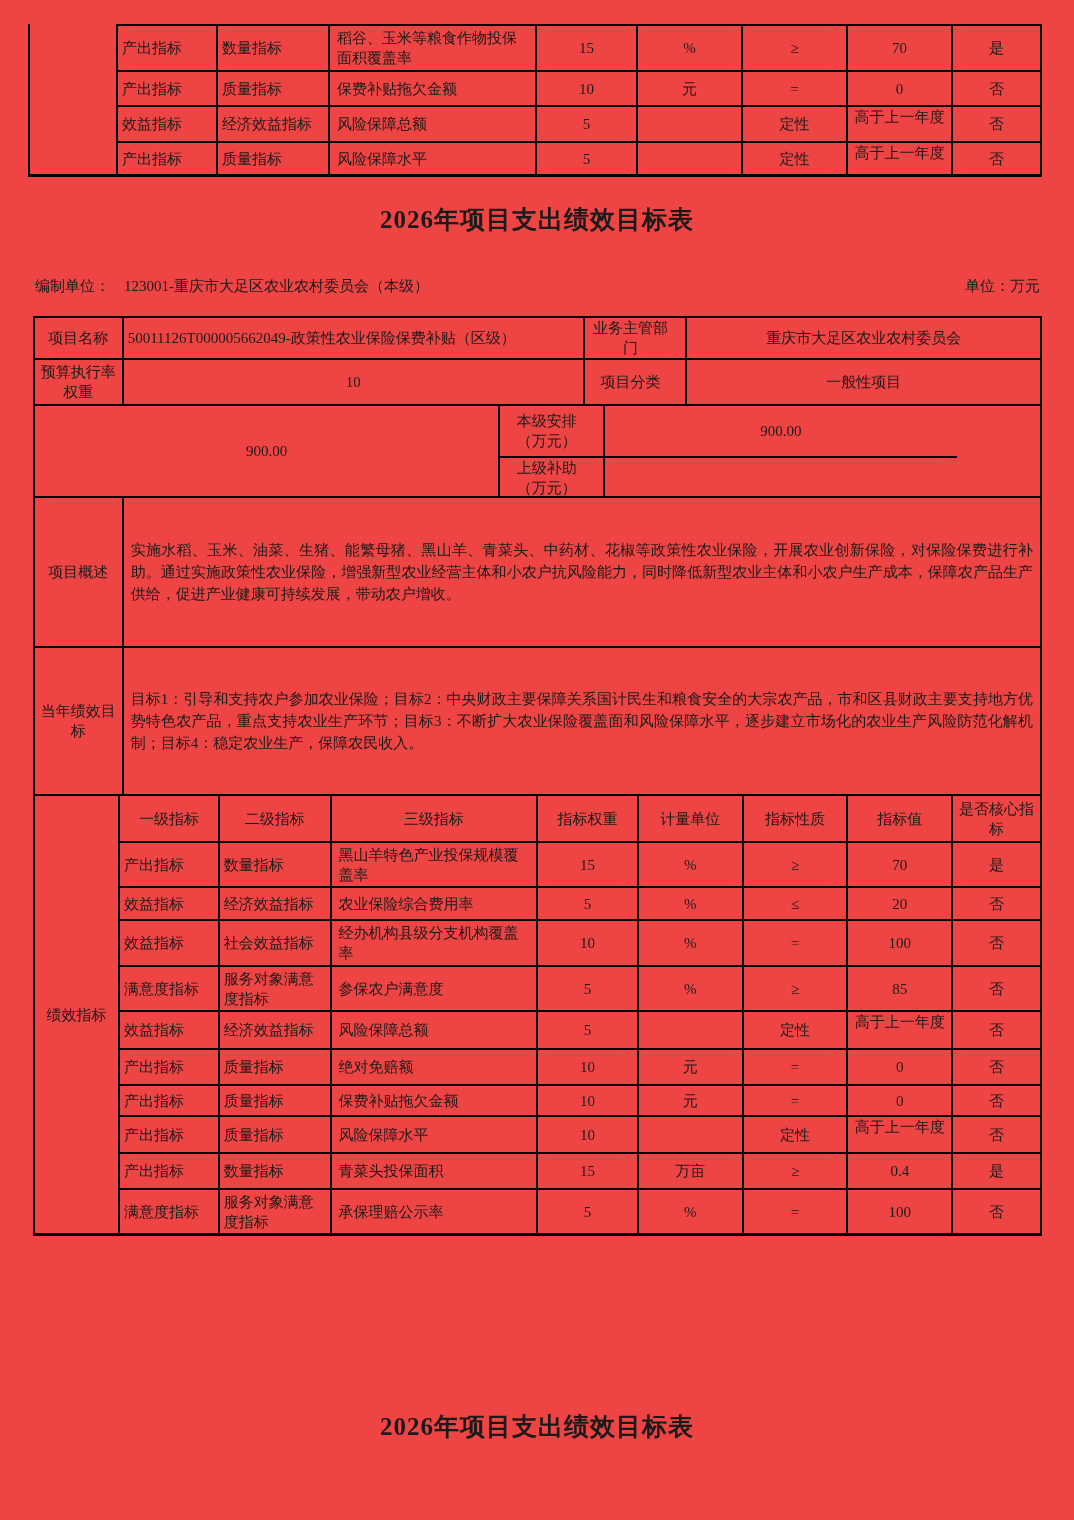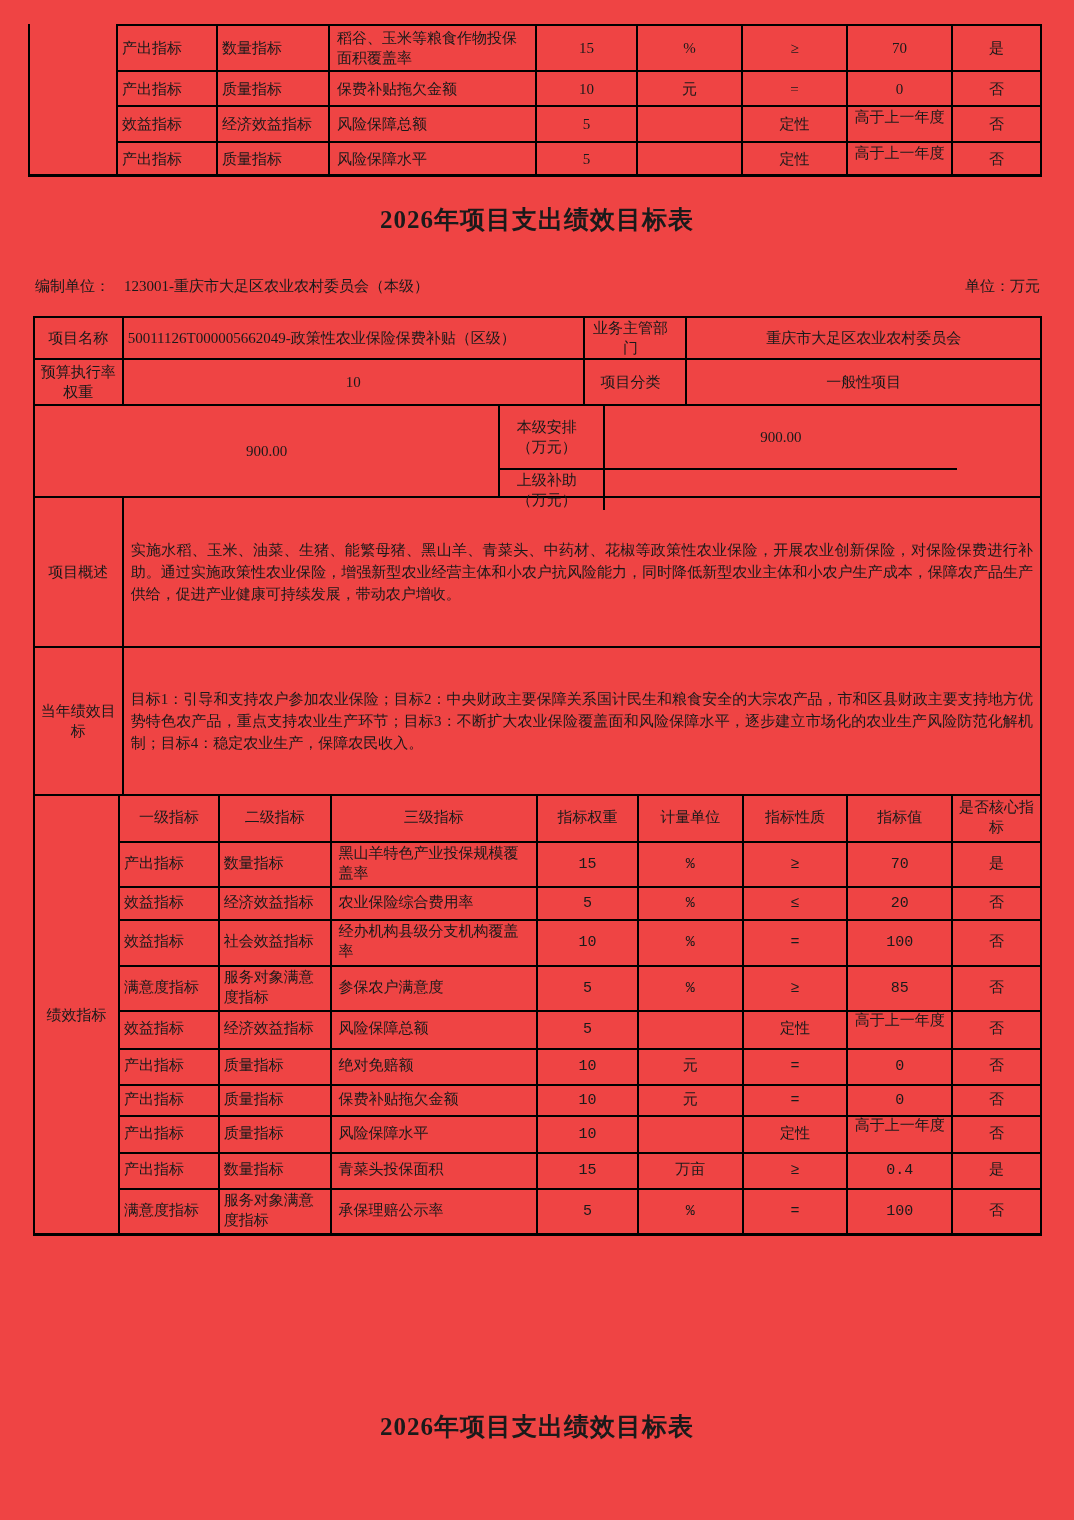--- a/index.html
+++ b/index.html
@@ -49,21 +49,21 @@
     position:absolute;left:33px;top:316px;width:1009px;
     box-sizing:border-box;border:2px solid #000;border-bottom-width:3px;
   }
   .sub-right{width:459px;box-sizing:border-box;border-left:2px solid #000;}
   .sub-right .row .c:first-child{border-left:none;}
   .par{
     justify-content:flex-start;text-align:justify;
     padding:4px 7px;line-height:22px;
   }
   .par .inner{width:100%;}
-  #ind{width:922px;box-sizing:border-box;border-left:2px solid #000;font-family:Liberation Mono, monospace;}
+  #ind{width:922px;box-sizing:border-box;border-left:2px solid #000;}
   #ind .row .c:first-child{border-left:none;}
 </style>
 </head>
 <body>
 
 <div id="page">
 
   <div id="frag">
     <div id="frag-label"></div>
     <div id="frag-rows">
@@ -130,21 +130,21 @@
     <div class="row bt" style="height:46px">
       <div class="c wl">预算执行率权重</div>
       <div class="c wv">10</div>
       <div class="c wk p7">项目分类</div>
       <div class="c wm">一般性项目</div>
     </div>
 
     <div class="row bt" style="height:92px">
       <div class="c wv">900.00</div>
       <div class="sub-right">
-        <div class="row" style="height:62px">
+        <div class="row" style="height:50px">
           <div class="c wk p7">本级安排（万元）</div>
           <div class="c wm">900.00</div>
         </div>
         <div class="row bt" style="height:42px">
           <div class="c wk p7">上级补助（万元）</div>
           <div class="c wm"></div>
         </div>
       </div>
     </div>
 

